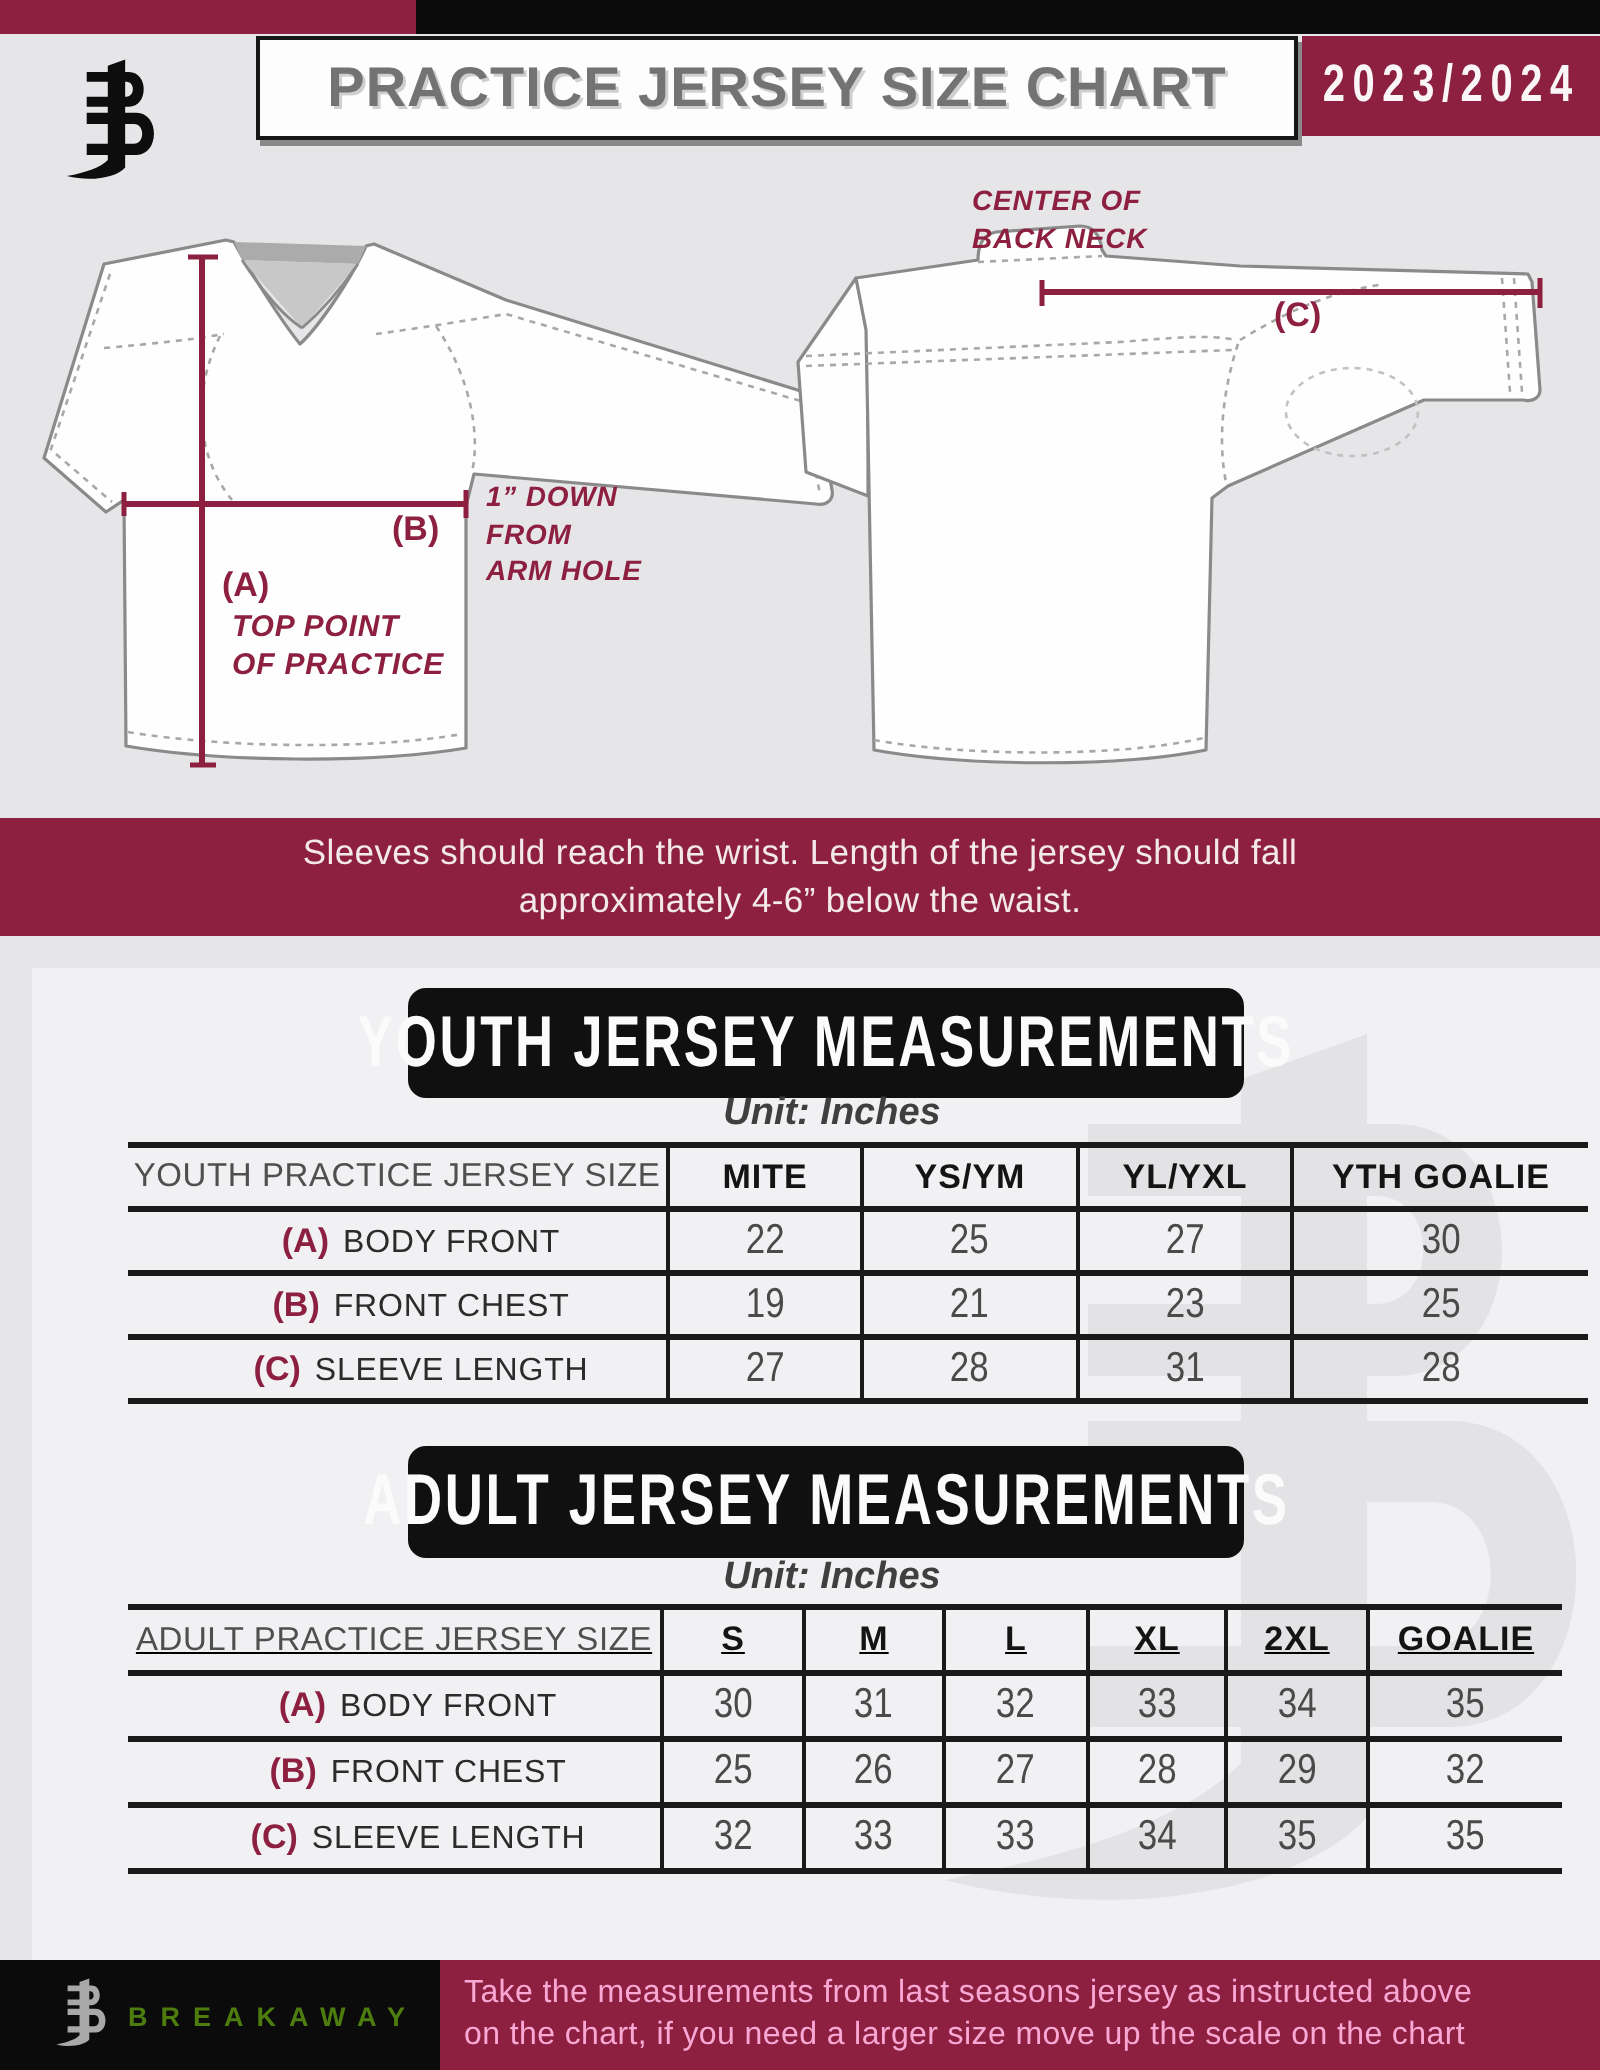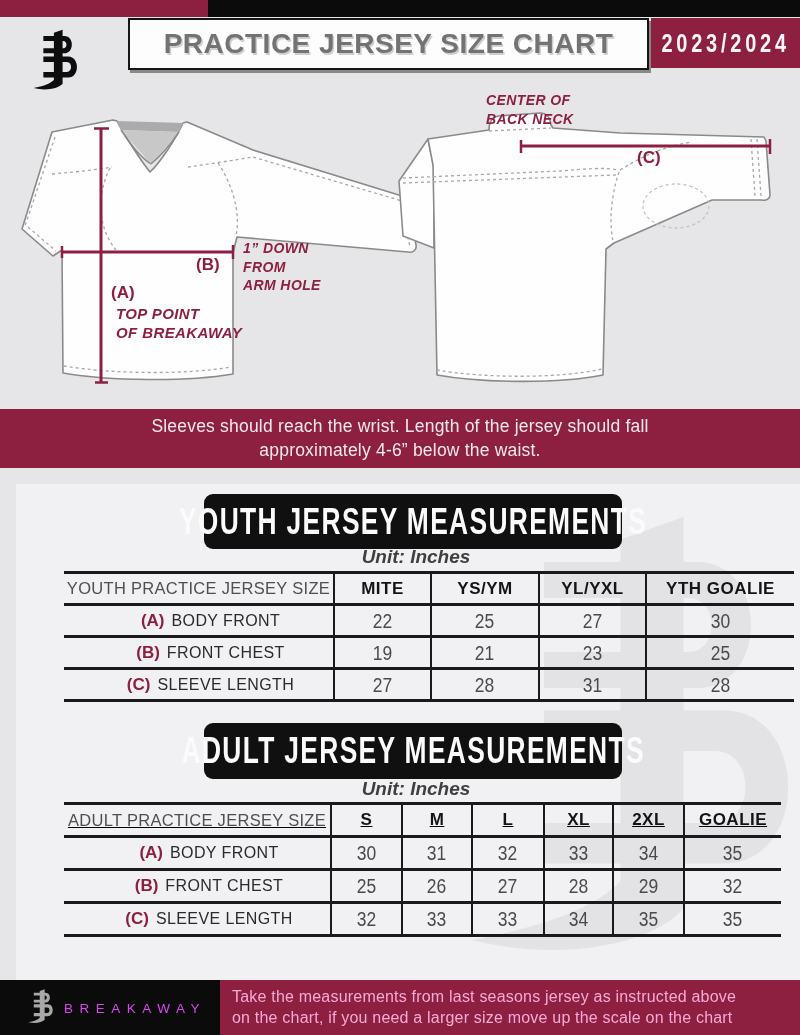--- a/index.html
+++ b/index.html
@@ -54,21 +54,21 @@
   table.sizes td.rowlab { text-align:center; padding-left:24px;margin-top:16px; }
   .colhead-main { color:#4F4F4F; font-size:16.5px; letter-spacing:.3px; }
   .colhead { color:#141414; font-size:17px; font-weight:700; letter-spacing:.5px; }
   .rowkey { color:#8D2041; font-weight:700; font-size:17px; margin-right:7px; }
   .rowname { color:#2B2B2B; font-size:16px; letter-spacing:.4px; }
   .num { display:inline-block; color:#4A4A4A; font-size:19px; transform:scale(.92,1.1); }
 
   
   .footer { position:absolute; left:0; top:980px; width:800px; height:55px; background:#8D2041; }
   .footer-black { position:absolute; left:0; top:0; width:220px; height:55px; background:#0B0B0B; }
-  .wordmark { position:absolute; left:64px; top:21px; color:#d946ef; font-size:13.5px; font-weight:400; letter-spacing:6.5px; white-space:nowrap; }
+  .wordmark { position:absolute; left:64px; top:21px; color:#4d7c0f; font-size:13.5px; font-weight:700; letter-spacing:6.5px; white-space:nowrap; }
   .footer-note { position:absolute; left:232px; top:7px; }
   .footer-note div { color:#f9a8d4; font-size:16px; line-height:20.5px; letter-spacing:.2px; white-space:nowrap; }
 </style>
 </head>
 <body>
 
 <svg width="0" height="0" style="position:absolute">
   <symbol id="blogo" viewBox="0 0 100 110">
     <path fill="currentColor" d="M45,8 L59,3 L59,90 C52,98 32,102 12,97 C28,94 39,90 45,84 Z"></path>
     <path fill="currentColor" d="M28,13 L62,13 C78,13 78,41 62,41 L28,41 L28,33 L60,33 C67,33 67,21 60,21 L28,21 Z"></path>
@@ -152,21 +152,21 @@
     <div class="ann key" style="left:196px; top:238px;">(B)</div>
     <div class="ann cap" style="left:243px; top:222px;">
       <div>1” DOWN</div>
       <div>FROM</div>
       <div>ARM HOLE</div>
     </div>
 
     <div class="ann key" style="left:111px; top:266px;">(A)</div>
     <div class="ann cap big" style="left:116px; top:287px;">
       <div>TOP POINT</div>
-      <div>OF BREAKAWAY</div>
+      <div>OF PRACTICE</div>
     </div>
   </div>
 
   <div class="note-banner">
     <div>Sleeves should reach the wrist. Length of the jersey should fall</div>
     <div>approximately 4-6” below the waist.</div>
   </div>
 
   <div class="lower">
 

